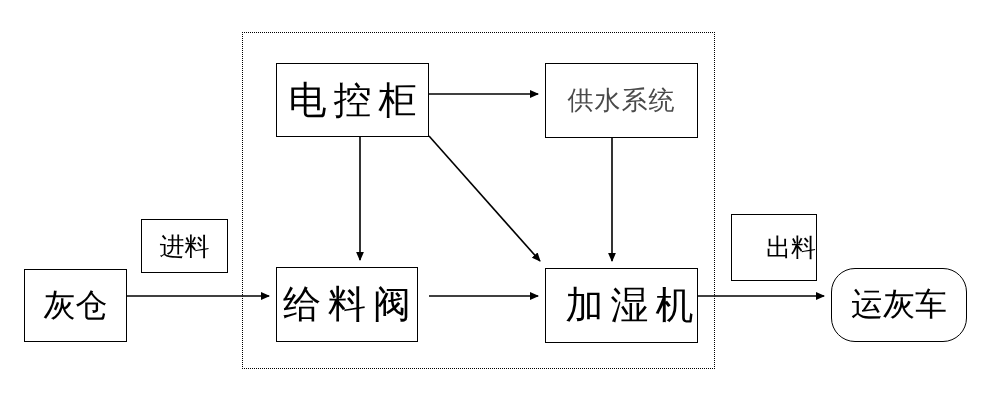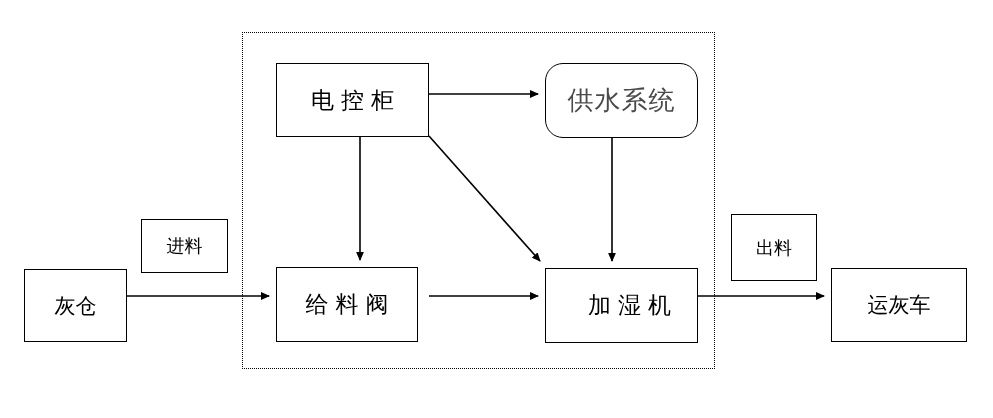--- a/index.html
+++ b/index.html
@@ -29,40 +29,39 @@
     box-sizing: border-box;
     border: 1px solid #000000;
     background: #ffffff;
     display: flex;
     align-items: center;
     justify-content: center;
     color: #000000;
     white-space: nowrap;
   }
   .node-main {
-    font-size: 23px;
+    font-size: 38px;
     letter-spacing: 7px;
     text-indent: 7px;
     font-family: "Liberation Sans", sans-serif;
     text-align: right;
   }
   .node-plain {
-    font-size: 21px;
+    font-size: 32px;
     letter-spacing: 0px;
     font-family: "Liberation Sans", sans-serif;
   }
   .node-water {
     font-size: 26px;
     letter-spacing: 1px;
     color: #4a4a4a;
     font-family: "Liberation Serif", serif;
-    border-radius: 18px;
   }
   .node-tag {
-    font-size: 18px;
+    font-size: 25px;
     letter-spacing: 0px;
     font-family: Liberation Serif, serif;
   }
   .group-box {
     position: absolute;
     box-sizing: border-box;
     border: 1px dotted #000000;
     background: transparent;
   }
 </style>
@@ -112,21 +111,21 @@
   </div>
 
   <div class="node node-main" style="left:276px; top:267px; width:142px; height:75px;">
     <span>给料阀</span>
   </div>
 
   <div class="node node-main" style="left:545px; top:268px; width:153px; height:75px;padding-left:16px;">
     <span>加湿机</span>
   </div>
 
-  <div class="node node-tag" style="left:731px; top:214px; width:86px; height:67px;">
+  <div class="node node-tag" style="left:731px; top:214px; width:86px; height:67px;justify-content:flex-end;">
     <span>出料</span>
   </div>
 
-  <div class="node node-plain" style="left:831px; top:268px; width:136px; height:74px;">
+  <div class="node node-plain" style="left:831px; top:268px; width:136px; height:74px;border-radius:24px;">
     <span>运灰车</span>
   </div>
 
 </div>
 
 </body></html>

